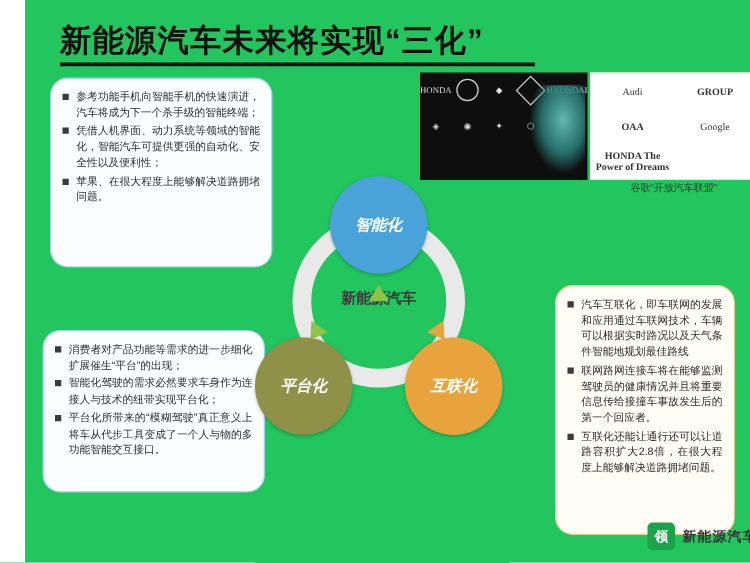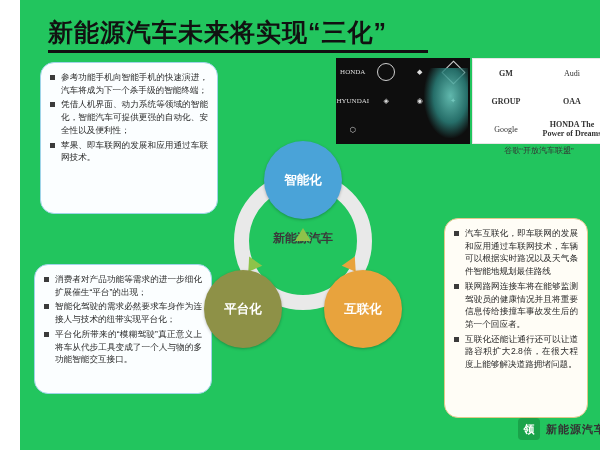--- a/index.html
+++ b/index.html
@@ -38,20 +38,21 @@
   }
   .donut-center-label{
     position:absolute;left:18px;top:70px;width:138px;
     text-align:center;font-size:12px;color:#3a3a3a;font-weight:bold;
   }
   .node{
     position:absolute;border-radius:50%;
     display:flex;align-items:center;justify-content:center;
     color:#fff;font-weight:bold;font-size:12.5px;
     box-shadow:0 1px 3px rgba(0,0,0,.25);
+    font-style:italic;
   }
   .node-top{left:48px;top:-19px;width:78px;height:78px;background:#4aa3d8;}
   .node-left{left:-12px;top:110px;width:78px;height:78px;background:#8e9147;}
   .node-right{left:108px;top:110px;width:78px;height:78px;background:#e8a33d;}
   .arrow{position:absolute;width:0;height:0;}
   .arrow-up{
     left:79px;top:68px;
     border-left:8px solid transparent;border-right:8px solid transparent;
     border-bottom:13px solid #8ec34a;
   }
@@ -72,21 +73,21 @@
     position:absolute;
     border:1px solid #9fd4e8;
     border-radius:14px;
     background:#fbfeff;
     padding:8px 9px 0 9px;
     box-sizing:border-box;
   }
   .callout.tl{left:20px;top:62px;width:178px;height:152px;}
   .callout.bl{left:14px;top:264px;width:178px;height:130px;}
   .callout.br{
-    left:424px;top:218px;width:144px;height:200px;
+    left:424px;top:228px;width:144px;height:200px;
     border-color:#e0c98a;background:#fffdf6;
   }
   ul.bullets{margin:0;padding:0;list-style:none;}
   ul.bullets li{
     position:relative;
     padding-left:11px;
     font-size:8.6px;
     line-height:1.48;
     color:#2a2a2a;
     margin-bottom:2px;
@@ -109,21 +110,21 @@
     overflow:hidden;
   }
   .img-cap{
     position:absolute;font-size:8px;color:#333;text-align:center;
     line-height:1.35;
   }
   .img-cap.left{left:316px;top:146px;width:134px;}
   .img-cap.right{left:452px;top:146px;width:134px;}
   .logo-grid{
     position:absolute;left:0;top:0;width:100%;height:100%;
-    display:grid;grid-template-columns:1fr 1fr 1fr 1fr;grid-template-rows:1fr 1fr 1fr;
+    display:grid;grid-template-columns:1fr 1fr 1fr 1fr 1fr;grid-template-rows:1fr 1fr 1fr;
   }
   .logo-cell{
     display:flex;align-items:center;justify-content:center;
     font-size:7px;color:#ddd;text-align:center;
     font-family:"Liberation Serif",serif;
   }
   .img-tech .logo-grid{grid-template-columns:1fr 1fr;grid-template-rows:1fr 1fr 1fr;}
   .img-tech .logo-cell{color:#333;font-size:8px;}
   .tech-nvidia{color:#76b900;font-weight:bold;}
   .tech-google{color:#4285f4;font-family:"Liberation Serif",serif;font-size:12px;}
@@ -160,21 +161,21 @@
 
 <div class="slide">
 
   <div class="title">新能源汽车未来将实现“三化”</div>
   <div class="title-underline"></div>
 
   <div class="callout tl">
     <ul class="bullets">
       <li>参考功能手机向智能手机的快速演进，汽车将成为下一个杀手级的智能终端；</li>
       <li>凭借人机界面、动力系统等领域的智能化，智能汽车可提供更强的自动化、安全性以及便利性；</li>
-      <li>苹果、即车联网的发展和应用通过车联网技术。</li>
+      <li>苹果、在很大程度上能够解决道路拥堵问题。</li>
     </ul>
   </div>
 
   <div class="callout bl">
     <ul class="bullets">
       <li>消费者对产品功能等需求的进一步细化扩展催生“平台”的出现；</li>
       <li>智能化驾驶的需求必然要求车身作为连接人与技术的纽带实现平台化；</li>
       <li>平台化所带来的“模糊驾驶”真正意义上将车从代步工具变成了一个人与物的多功能智能交互接口。</li>
     </ul>
   </div>
@@ -220,21 +221,20 @@
       <div class="logo-cell">◈</div>
       <div class="logo-cell">◉</div>
       <div class="logo-cell">✦</div>
       <div class="logo-cell">⬡</div>
     </div>
     <div class="swoosh"></div>
   </div>
 
   <div class="img-tech">
     <div class="logo-grid">
-      <div class="logo-cell tech-hyundai">GM</div>
       <div class="logo-cell tech-audi">Audi</div>
       <div class="logo-cell tech-nvidia">GROUP</div>
       <div class="logo-cell tech-green">OAA</div>
       <div class="logo-cell tech-google">Google</div>
       <div class="logo-cell tech-honda">HONDA The Power of Dreams</div>
     </div>
   </div>
   <div class="img-cap right">谷歌“开放汽车联盟”</div>
 
   <div class="footer-brand">

